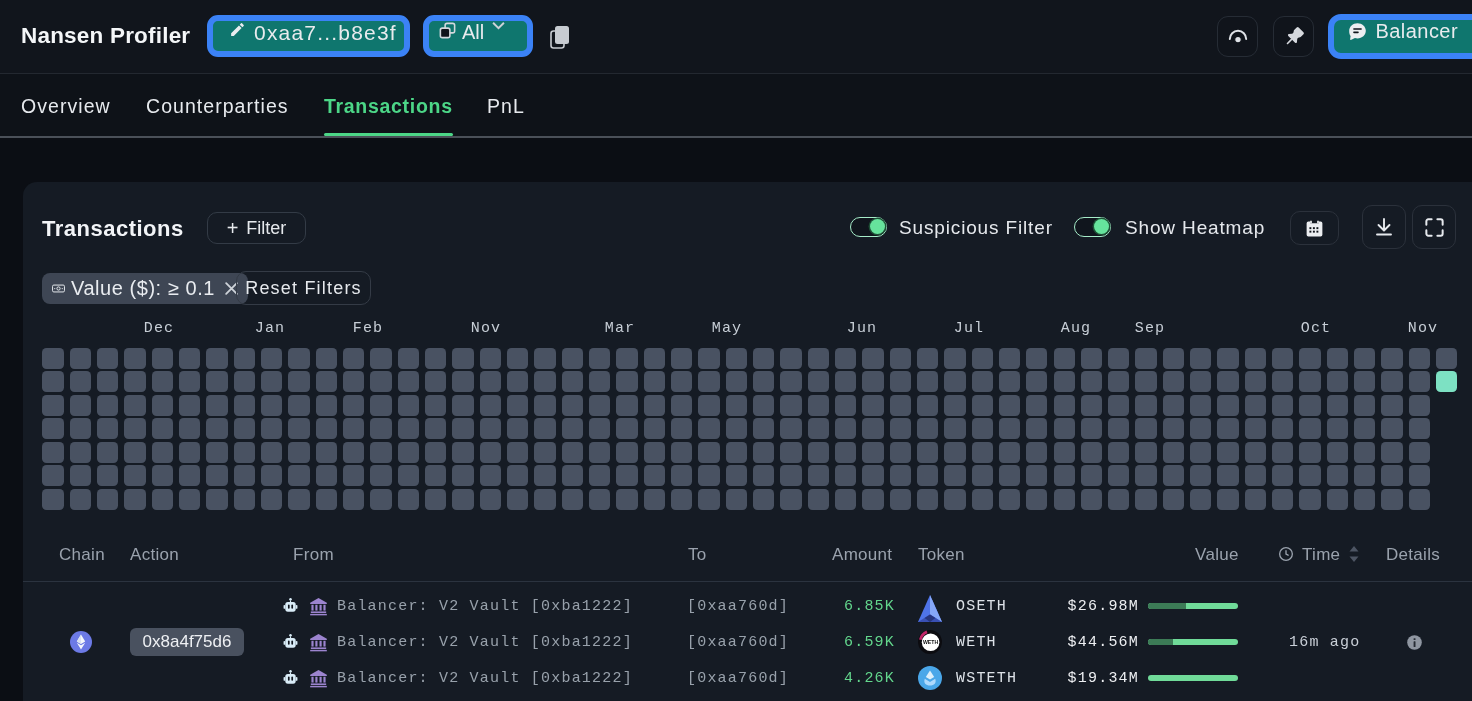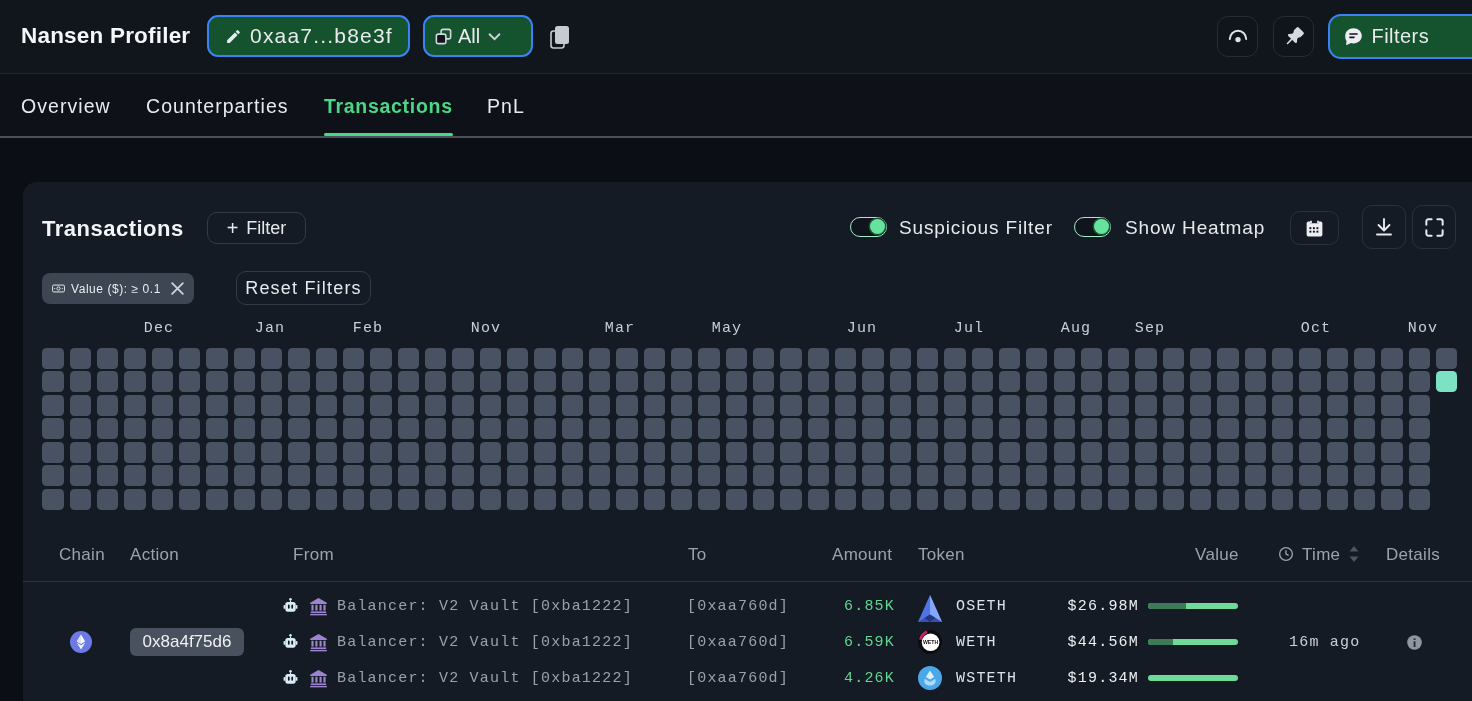--- a/index.html
+++ b/index.html
@@ -3,38 +3,38 @@
 <style>
 *{margin:0;padding:0;box-sizing:border-box}
 html,body{width:1472px;height:701px;background:#0b0e14;overflow:hidden}
 body{position:relative;font-family:"Liberation Sans",sans-serif;color:#e9ecef;
 -webkit-font-smoothing:antialiased}
 .abs{position:absolute}
 svg{display:block}
 
 .topbar{position:absolute;left:0;top:0;width:1472px;height:74px;background:#11151c;border-bottom:1px solid #232830}
 .title{position:absolute;left:21px;top:23px;font-size:22.5px;font-weight:bold;color:#f4f6f8;letter-spacing:.2px}
-.tbtn{position:absolute;height:42px;top:15px;border:2px solid #3b82f6;border-radius:11px;background:#14532d;display:flex;align-items:center;color:#e9ebee;font-size:20px}
+.tbtn{position:absolute;height:42px;top:15px;border:6px solid #3b82f6;border-radius:11px;background:#0f766e;display:flex;color:#e9ebee;font-size:20px}
 .ibtn{position:absolute;width:41px;height:41px;top:16px;border:1px solid #262c35;border-radius:11px;background:#10141b;display:flex;align-items:center;justify-content:center}
 
 .tabbar{position:absolute;left:0;top:74px;width:1472px;height:62px;background:#0e1218}
 .tabline{position:absolute;left:0;top:136px;width:1472px;height:1.8px;background:#4a5058}
 .tab{position:absolute;top:95px;font-size:19.5px;color:#e7eaee;letter-spacing:1.05px}
 .tab.g{color:#4cd687;font-weight:bold;letter-spacing:.7px}
 .underl{position:absolute;left:324px;top:132.8px;width:129px;height:3.6px;background:#4cd687;border-radius:2px;z-index:2}
 
 .card{position:absolute;left:23px;top:182px;width:1449px;height:519px;background:#151b24;border-radius:14px 0 0 0}
 .h2{position:absolute;left:42px;top:216px;font-size:22px;font-weight:bold;color:#f2f4f7;letter-spacing:.5px}
 .fbtn{position:absolute;left:207px;top:212px;width:99px;height:32px;border:1px solid #333b46;border-radius:10px;display:flex;align-items:center;justify-content:center;font-size:18px;color:#e6e9ed}
 .tog{position:absolute;width:37px;height:20px;border:1.5px solid #a6ecc9;border-radius:11px;background:#10151d}
 .tog i{position:absolute;right:1.5px;top:1px;width:15px;height:15px;border-radius:50%;background:#66e39c;box-shadow:0 0 0 1.5px #1d4f35}
 .toglbl{position:absolute;top:217px;font-size:19px;color:#e6e9ed;letter-spacing:.85px}
 .cbtn{position:absolute;border:1px solid #2b313b;border-radius:10px;display:flex;align-items:center;justify-content:center}
 
-.chip{position:absolute;left:42px;top:273px;height:31px;background:#3e4654;border-radius:8px;display:flex;align-items:center;padding:0 9px;font-size:12px;color:#e9ecf0;letter-spacing:.55px}
+.chip{position:absolute;left:42px;top:273px;height:31px;background:#3e4654;border-radius:8px;display:flex;align-items:center;padding:0 9px;font-size:20px;color:#e9ecf0;letter-spacing:.55px}
 .reset{position:absolute;left:236px;top:271px;width:135px;height:34px;border:1px solid #343b46;border-radius:10px;display:flex;align-items:center;justify-content:center;font-size:18px;color:#e6e9ed;letter-spacing:1.2px}
 
 .mo{position:absolute;top:320px;font-family:"Liberation Mono",monospace;font-size:15px;letter-spacing:1.2px;color:#c7ced6;transform:translateX(-50%)}
 .hm{position:absolute;width:21.4px;height:21.2px;border-radius:4.5px;background:#495262}
 .hm.t{background:#7de1c3}
 
 .thead{position:absolute;font-size:17px;color:#9aa2ad;letter-spacing:.3px}
 .tdiv{position:absolute;left:23px;top:581px;width:1449px;height:1px;background:#2b333f}
 .mono{font-family:"Liberation Mono",monospace;font-size:15px;letter-spacing:1.2px}
 .rowtxt{position:absolute;transform:translateY(-50%);white-space:nowrap}
@@ -81,21 +81,21 @@
       <path fill="#d6d9de" d="M8.6 2h6.8a1.4 1.4 0 0 1 1.4 1.4V7a1.4 1.4 0 0 1-.3.9l-.7.9a2 2 0 0 0 0 2.4l1.9 2.4c.5.7 0 1.7-.9 1.7H7.2c-.9 0-1.4-1-.9-1.7l1.9-2.4a2 2 0 0 0 0-2.4l-.7-.9A1.4 1.4 0 0 1 7.2 7V3.4A1.4 1.4 0 0 1 8.6 2z"></path>
       <rect x="11.2" y="15" width="1.6" height="7" rx=".8" fill="#d6d9de"></rect>
     </svg>
 </div>
 <div class="tbtn" style="left:1327.5px;top:14px;height:44.5px;width:160px;padding-left:13px;border-radius:13px">
   <svg width="21" height="23" viewBox="0 0 24 24">
       <path fill="#eceef1" d="M12 2.5c5.3 0 9.5 3.9 9.5 8.7s-4.2 8.7-9.5 8.7c-1 0-2-.1-2.9-.4L5 21.5c-.7.4-1.5-.2-1.4-1l.5-3.3C2.9 15.7 2.5 14 2.5 11.2 2.5 6.4 6.7 2.5 12 2.5z"></path>
       <rect x="7" y="8.2" width="10" height="1.9" rx=".95" fill="#11151c"></rect>
       <rect x="7" y="12" width="6.5" height="1.9" rx=".95" fill="#11151c"></rect>
     </svg>
-  <span style="margin-left:8px;letter-spacing:.45px">Filters</span>
+  <span style="margin-left:8px;letter-spacing:.45px">Balancer</span>
 </div>
 
 <div class="tabbar"></div>
 <div class="tabline"></div>
 <div class="underl"></div>
 <span class="tab" style="left:21px">Overview</span>
 <span class="tab" style="left:146px">Counterparties</span>
 <span class="tab g" style="left:324px">Transactions</span>
 <span class="tab" style="left:487px">PnL</span>
 

